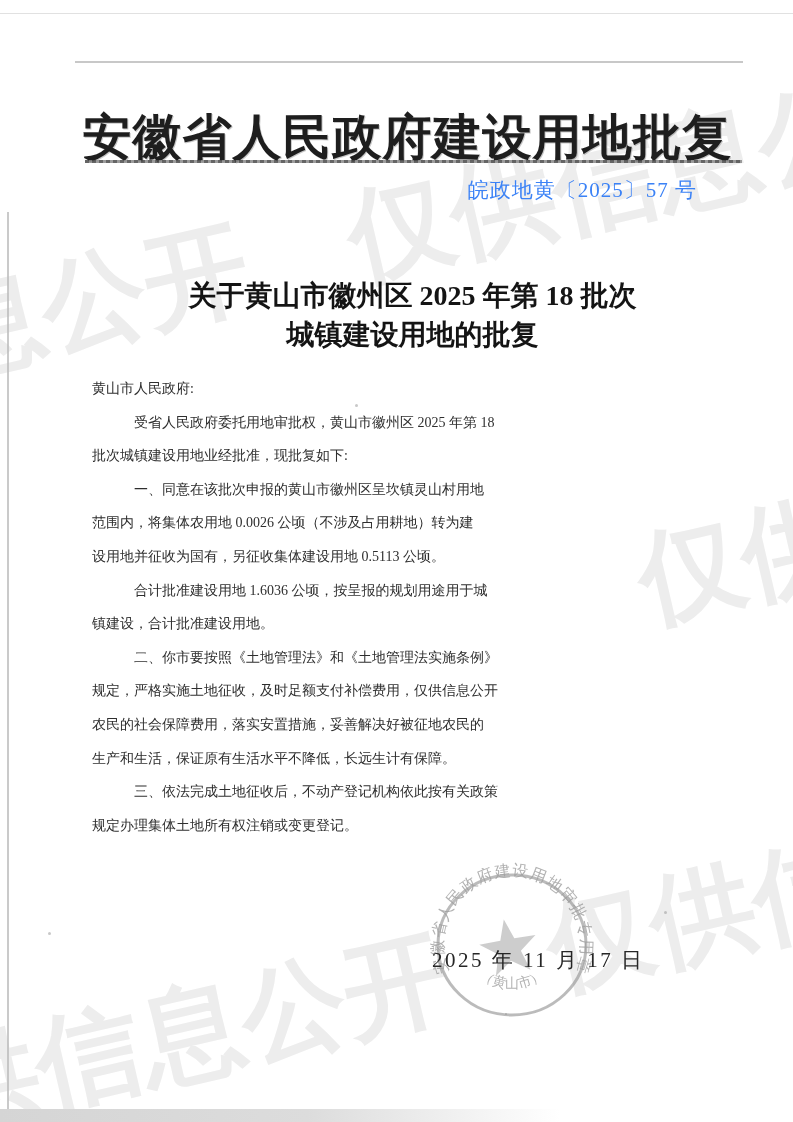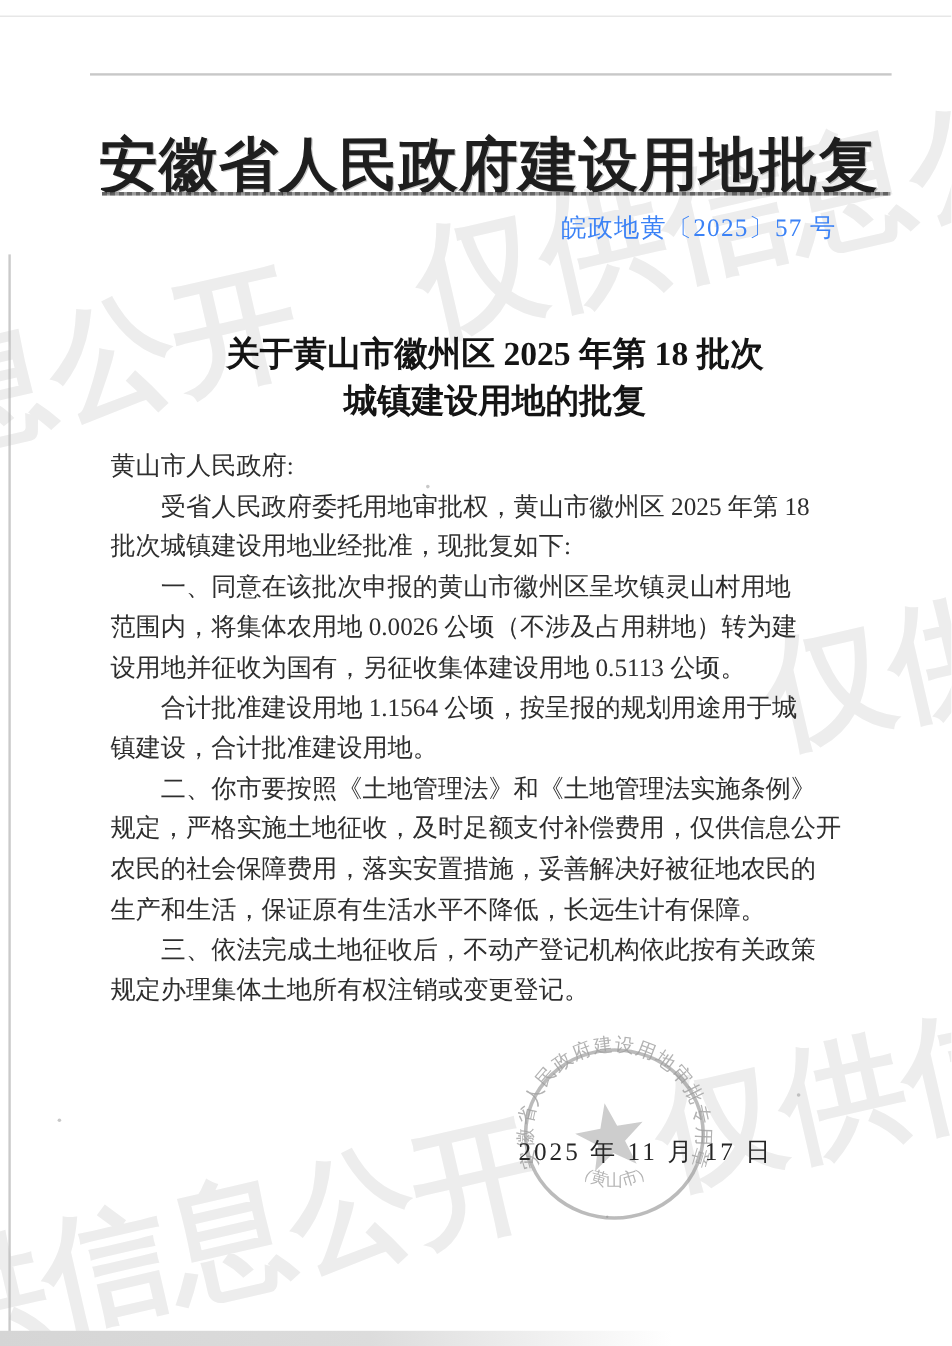--- a/index.html
+++ b/index.html
@@ -45,21 +45,21 @@
     font-size:21px;letter-spacing:1px;color:#3b82f6;
   }
   
   .doc-title{
     position:absolute;z-index:3;top:260px;left:0;width:100%;margin:16px;
     text-align:center;font-size:28px;font-weight:bold;line-height:39px;color:#141414;
   }
   
   .bodytext{
     position:absolute;z-index:3;left:92px;top:372px;width:640px;
-    font-size:21px;color:#2e2e2e;
+    font-size:14px;color:#2e2e2e;
   }
   .bodytext .line{line-height:33.6px;white-space:nowrap;}
   .bodytext .indent{padding-left:42px;}
   
   .doc-date{
     position:absolute;z-index:4;left:432px;top:946px;
     font-size:21px;letter-spacing:2.5px;color:#262626;
   }
   .seal{position:absolute;z-index:2;left:419px;top:857px;opacity:.85;filter:blur(.4px);}
   .seal text{font-family:"Liberation Serif","DejaVu Serif",serif;fill:#8e8e8e;}
@@ -91,21 +91,21 @@
     <span>城镇建设用地的批复</span>
   </h2>
 
   <div class="bodytext">
     <div class="line">黄山市人民政府:</div>
     <div class="line indent">受省人民政府委托用地审批权，黄山市徽州区 2025 年第 18</div>
     <div class="line">批次城镇建设用地业经批准，现批复如下:</div>
     <div class="line indent">一、同意在该批次申报的黄山市徽州区呈坎镇灵山村用地</div>
     <div class="line">范围内，将集体农用地 0.0026 公顷（不涉及占用耕地）转为建</div>
     <div class="line">设用地并征收为国有，另征收集体建设用地 0.5113 公顷。</div>
-    <div class="line indent">合计批准建设用地 1.1564 公顷，按呈报的规划用途用于城</div>
+    <div class="line indent">合计批准建设用地 1.6036 公顷，按呈报的规划用途用于城</div>
     <div class="line">镇建设，合计批准建设用地。</div>
     <div class="line indent">二、你市要按照《土地管理法》和《土地管理法实施条例》</div>
     <div class="line">规定，严格实施土地征收，及时足额支付补偿费用，仅供信息公开</div>
     <div class="line">农民的社会保障费用，落实安置措施，妥善解决好被征地农民的</div>
     <div class="line">生产和生活，保证原有生活水平不降低，长远生计有保障。</div>
     <div class="line indent">三、依法完成土地征收后，不动产登记机构依此按有关政策</div>
     <div class="line">规定办理集体土地所有权注销或变更登记。</div>
   </div>
 
   <svg class="seal" width="186" height="176" viewBox="-93 -88 186 176">

